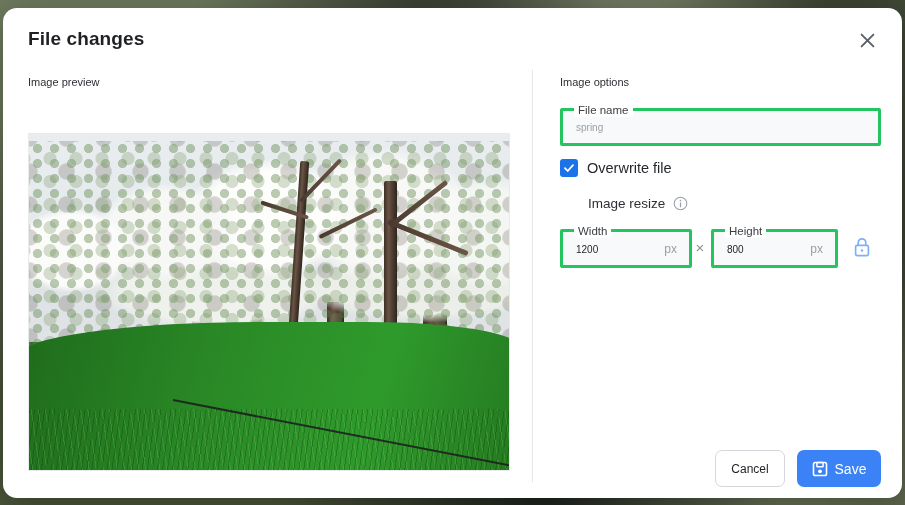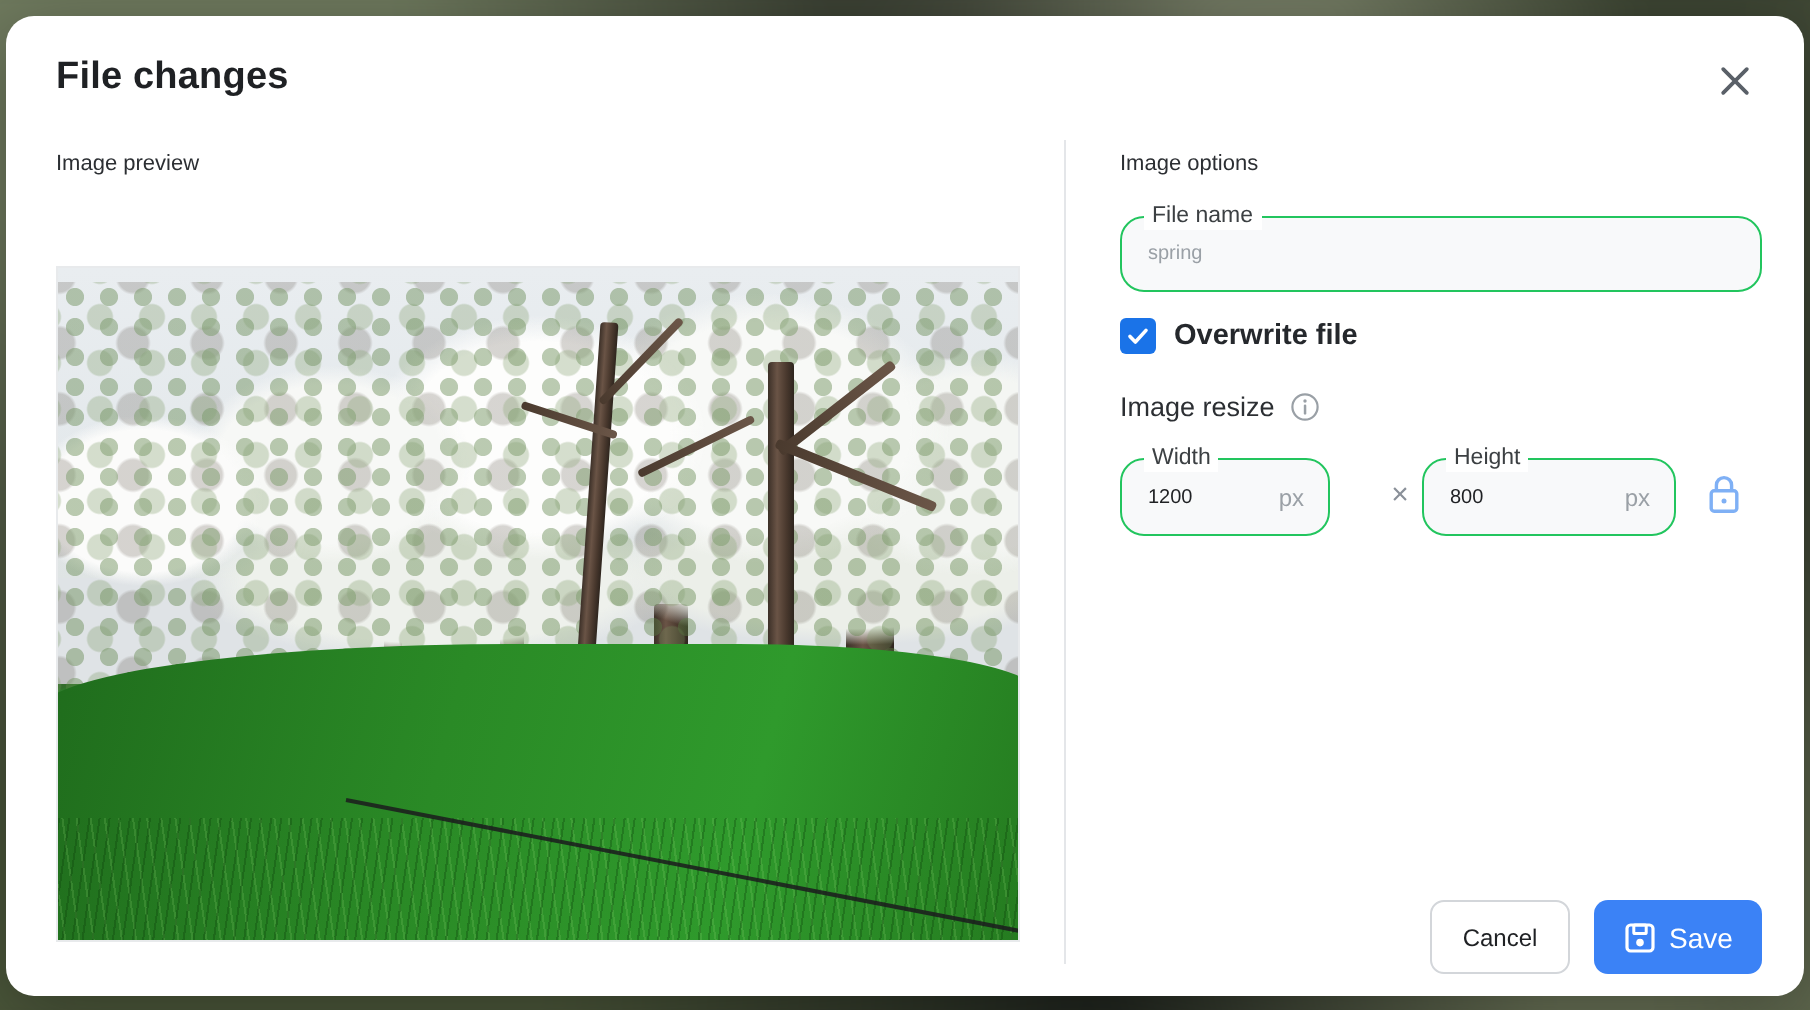--- a/index.html
+++ b/index.html
@@ -153,22 +153,22 @@
     opacity: .85;
   }
 
   
   #options-label {
     position: absolute; left: 557px; top: 68px;
   }
 
   .field {
     position: absolute;
-    border: 1px solid #22c55e;
-    border-radius: 12px;
+    border: 3px solid #22c55e;
+    border-radius: 2px;
     background: #f8f9fa;
   }
   .field .legend {
     position: absolute;
     top: -7px; left: 11px;
     padding: 0 4px;
     background: #ffffff;
     font-size: 11.5px;
     color: #3c4043;
     line-height: 13px;
@@ -183,21 +183,21 @@
   .field .value.placeholder { color: #9aa0a6; }
   .field .unit {
     position: absolute;
     right: 12px; top: 50%;
     transform: translateY(-50%);
     font-size: 12px;
     color: #9aa0a6;
   }
 
   #filename-field { left: 557px; top: 100px; width: 321px; height: 38px; }
-  #width-field    { left: 557px; top: 221px; width: 105px; height: 39px; }
+  #width-field    { left: 557px; top: 221px; width: 132px; height: 39px; }
   #height-field   { left: 708px; top: 221px; width: 127px; height: 39px; }
 
   #multiply-sign {
     position: absolute;
     left: 689px; top: 232px;
     width: 16px; height: 16px;
     color: #8a9099;
     font-size: 15px;
     line-height: 16px;
     text-align: center;
@@ -209,37 +209,36 @@
     width: 22px; height: 25px;
     border: none; background: transparent; padding: 0;
     cursor: pointer;
   }
 
   #overwrite-row {
     position: absolute;
     left: 557px; top: 151px;
     display: flex; align-items: center; gap: 9px;
     cursor: pointer;
-    font-weight: bold;
   }
   #overwrite-checkbox {
     width: 18px; height: 18px;
     border-radius: 3px;
     background: #1a73e8;
     display: flex; align-items: center; justify-content: center;
     flex: none;
   }
   #overwrite-label-text {
     font-size: 14.5px;
     color: #25282c;
   }
 
   #resize-row {
     position: absolute;
-    left: 557px; top: 188px;
+    left: 585px; top: 188px;
     display: flex; align-items: flex-end; gap: 8px;
   }
   #resize-label { font-size: 13.5px; color: #2c2f33; }
 
   
   #cancel-button {
     position: absolute;
     left: 712px; top: 442px;
     width: 70px; height: 37px;
     border: 1px solid #d3d6da;

